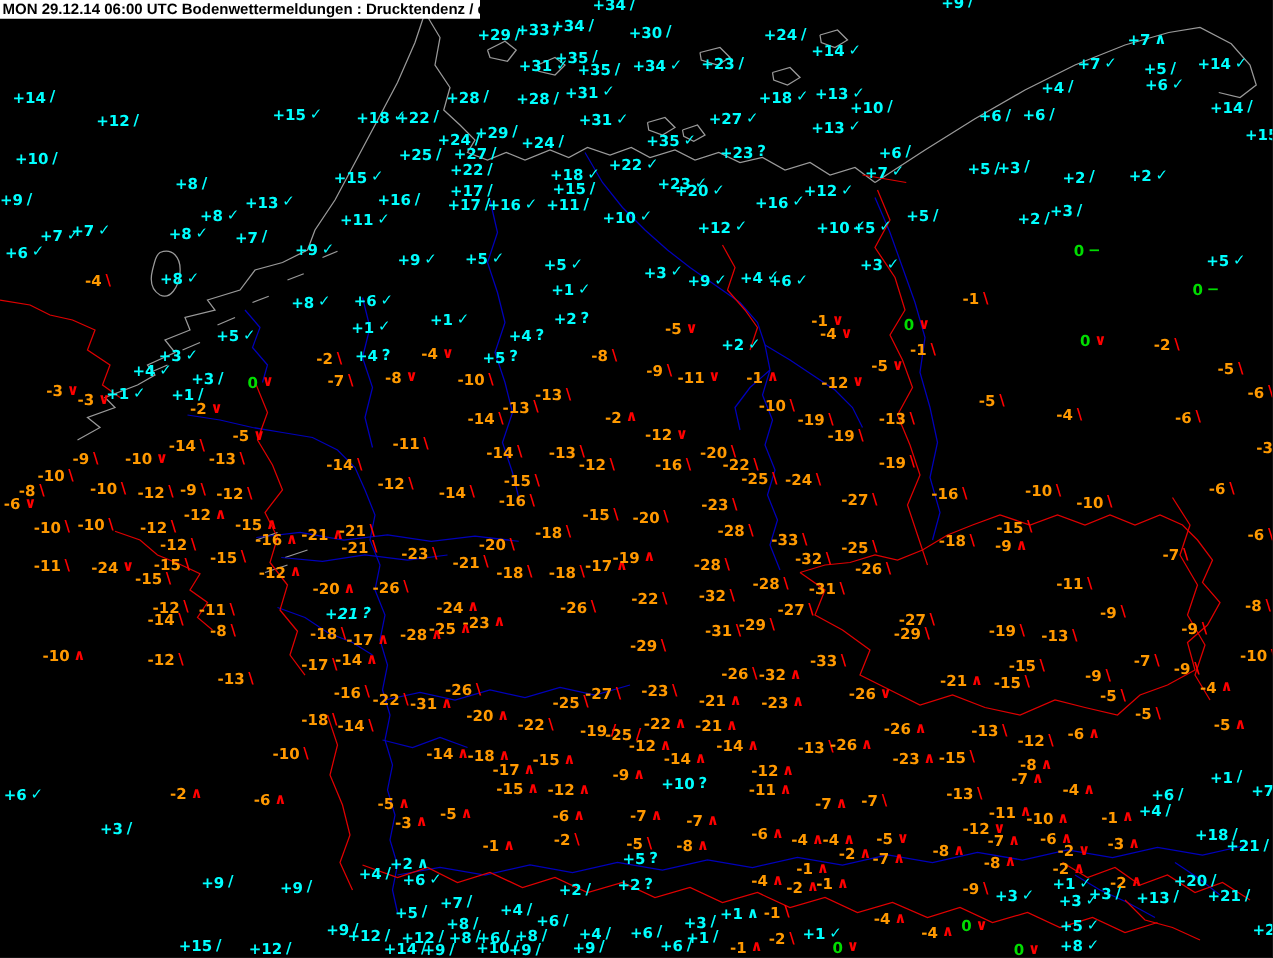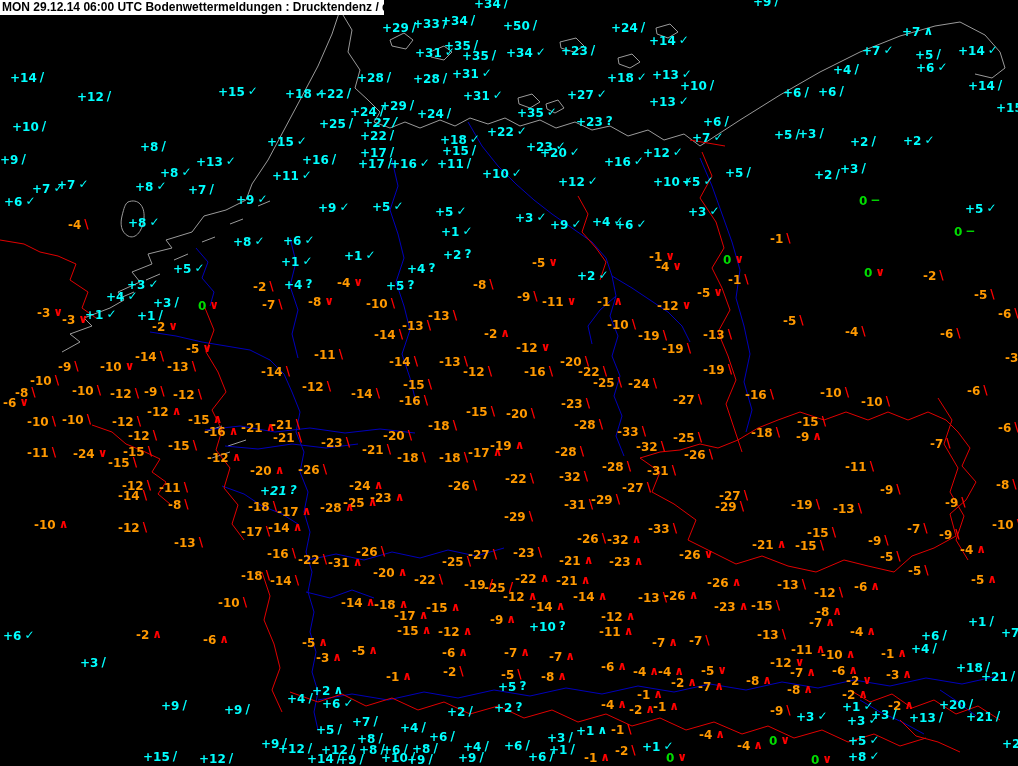--- a/index.html
+++ b/index.html
@@ -94,36 +94,36 @@
       <div class="station st-p" style="left: 32px; top: 182px;"><span class="val">+7</span><span class="sym">✓</span></div>
       <div class="station st-p" style="left: 57px; top: 178px;"><span class="val">+7</span><span class="sym">✓</span></div>
       <div class="station st-p" style="left: 188px; top: 183px;"><span class="val">+7</span><span class="sym">/</span></div>
       <div class="station st-p" style="left: 4px; top: 195px;"><span class="val">+6</span><span class="sym">✓</span></div>
       <div class="station st-p" style="left: 218px; top: 85px;"><span class="val">+15</span><span class="sym">✓</span></div>
       <div class="station st-p" style="left: 236px; top: 193px;"><span class="val">+9</span><span class="sym">✓</span></div>
       <div class="station st-p" style="left: 382px; top: 21px;"><span class="val">+29</span><span class="sym">/</span></div>
       <div class="station st-p" style="left: 413px; top: 17px;"><span class="val">+33</span><span class="sym">/</span></div>
       <div class="station st-p" style="left: 441px; top: 14px;"><span class="val">+34</span><span class="sym">/</span></div>
       <div class="station st-p" style="left: 474px; top: -3px;"><span class="val">+34</span><span class="sym">/</span></div>
-      <div class="station st-p" style="left: 503px; top: 19px;"><span class="val">+50</span><span class="sym">/</span></div>
+      <div class="station st-p" style="left: 503px; top: 19px;"><span class="val">+30</span><span class="sym">/</span></div>
       <div class="station st-p" style="left: 444px; top: 39px;"><span class="val">+35</span><span class="sym">/</span></div>
       <div class="station st-p" style="left: 415px; top: 46px;"><span class="val">+31</span><span class="sym">✓</span></div>
       <div class="station st-p" style="left: 462px; top: 49px;"><span class="val">+35</span><span class="sym">/</span></div>
       <div class="station st-p" style="left: 506px; top: 46px;"><span class="val">+34</span><span class="sym">✓</span></div>
       <div class="station st-p" style="left: 452px; top: 67px;"><span class="val">+31</span><span class="sym">✓</span></div>
       <div class="station st-p" style="left: 357px; top: 71px;"><span class="val">+28</span><span class="sym">/</span></div>
       <div class="station st-p" style="left: 413px; top: 72px;"><span class="val">+28</span><span class="sym">/</span></div>
       <div class="station st-p" style="left: 285px; top: 87px;"><span class="val">+18</span><span class="sym">✓</span></div>
       <div class="station st-p" style="left: 317px; top: 87px;"><span class="val">+22</span><span class="sym">/</span></div>
       <div class="station st-p" style="left: 463px; top: 89px;"><span class="val">+31</span><span class="sym">✓</span></div>
       <div class="station st-p" style="left: 380px; top: 99px;"><span class="val">+29</span><span class="sym">/</span></div>
       <div class="station st-p" style="left: 350px; top: 105px;"><span class="val">+24</span><span class="sym">/</span></div>
       <div class="station st-p" style="left: 417px; top: 107px;"><span class="val">+24</span><span class="sym">/</span></div>
       <div class="station st-p" style="left: 319px; top: 117px;"><span class="val">+25</span><span class="sym">/</span></div>
-      <div class="station st-p" style="left: 363px; top: 116px; font-style: italic;"><span class="val">+27</span><span class="sym">/</span></div>
+      <div class="station st-p" style="left: 363px; top: 116px;"><span class="val">+27</span><span class="sym">/</span></div>
       <div class="station st-p" style="left: 360px; top: 129px;"><span class="val">+22</span><span class="sym">/</span></div>
       <div class="station st-p" style="left: 487px; top: 125px;"><span class="val">+22</span><span class="sym">✓</span></div>
       <div class="station st-p" style="left: 267px; top: 135px;"><span class="val">+15</span><span class="sym">✓</span></div>
       <div class="station st-p" style="left: 440px; top: 133px;"><span class="val">+18</span><span class="sym">✓</span></div>
       <div class="station st-p" style="left: 442px; top: 144px;"><span class="val">+15</span><span class="sym">/</span></div>
       <div class="station st-p" style="left: 302px; top: 153px;"><span class="val">+16</span><span class="sym">/</span></div>
       <div class="station st-p" style="left: 360px; top: 146px;"><span class="val">+17</span><span class="sym">/</span></div>
       <div class="station st-p" style="left: 358px; top: 157px;"><span class="val">+17</span><span class="sym">/</span></div>
       <div class="station st-p" style="left: 390px; top: 157px;"><span class="val">+16</span><span class="sym">✓</span></div>
       <div class="station st-p" style="left: 437px; top: 157px;"><span class="val">+11</span><span class="sym">/</span></div>

